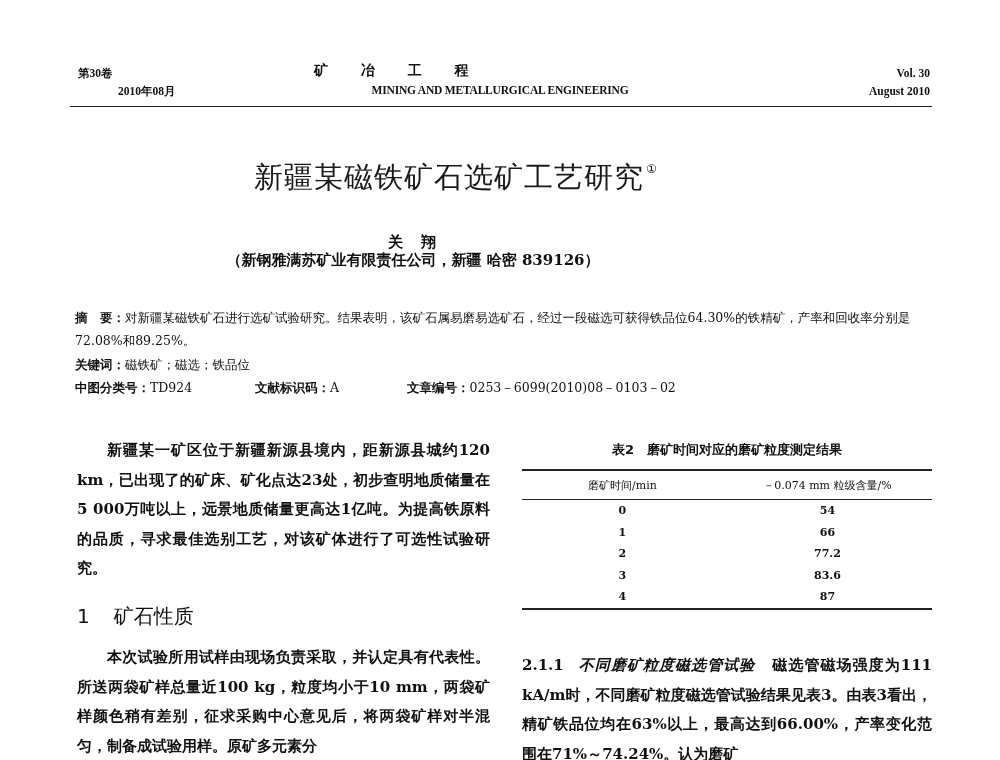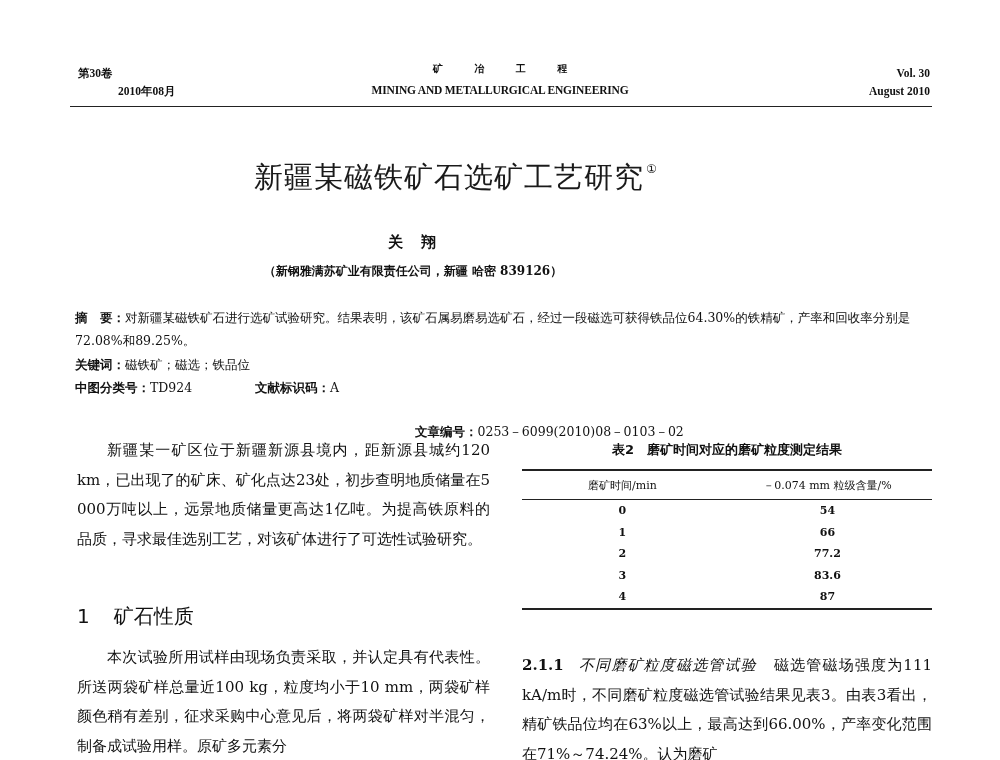--- a/index.html
+++ b/index.html
@@ -6,62 +6,62 @@
     body {
       width: 1000px; height: 760px; position: relative; overflow: hidden;
       color: #111; font-family: "DejaVu Serif", "Liberation Serif", serif;
     }
     .abs { position: absolute; }
     .hdr-small { font-size: 11.5px; font-weight: bold; line-height: 18px; font-family: "Liberation Serif", "DejaVu Serif", serif; }
     .hdr-rule { position: absolute; left: 70px; width: 862px; top: 106px; height: 0; border-top: 1.5px solid #222; }
     .title { left: 0; width: 912px; top: 158px; text-align: center; font-size: 29px; letter-spacing: 1px; font-family: "DejaVu Sans", "Liberation Sans", sans-serif; font-weight: normal; color: #1a1a1a; }
     .title sup { font-size: 12px; vertical-align: 14px; margin-left: 2px; }
     .author { left: 0; width: 824px; top: 233px; text-align: center; font-size: 15px; font-weight: bold; letter-spacing: 18px; text-indent: 18px; }
-    .affil { left: 0; width: 826px; top: 263px; text-align: center; font-size: 12px; font-weight: bold; }
+    .affil { left: 0; width: 826px; top: 251px; text-align: center; font-size: 15px; font-weight: bold; }
     .meta { left: 75px; width: 870px; font-size: 12.5px; line-height: 23px; }
     .meta b { font-family: "DejaVu Sans", "Liberation Sans", sans-serif; font-weight: bold; }
-    .col { font-size: 15px; line-height: 29.5px; }
+    .col { font-size: 15px; line-height: 29.5px; font-weight: bold; }
     .left-col { left: 77px; width: 413px; }
     .right-col { left: 522px; width: 410px; }
     .indent { text-indent: 2em; }
     .section-h { font-size: 20px; font-family: "DejaVu Sans", "Liberation Sans", sans-serif; }
     .tbl-caption { left: 522px; width: 410px; top: 441px; text-align: center; font-size: 13px; font-weight: bold; font-family: "DejaVu Sans", "Liberation Sans", sans-serif; }
     table.data { position: absolute; left: 522px; top: 469px; width: 410px; border-collapse: collapse; font-size: 11px; }
     table.data thead tr { border-top: 2px solid #222; border-bottom: 1.5px solid #222; }
     table.data tbody tr:last-child { border-bottom: 2px solid #222; }
     table.data th { font-weight: normal; height: 26px; }
     table.data td { text-align: center; height: 19.5px; font-weight: bold; }
     table.data th.c1, table.data td.c1 { width: 49%; }
     .subhead { font-family: "DejaVu Sans", "Liberation Sans", sans-serif; font-style: italic; }
   </style>
 </head>
 <body>
 
 <div class="abs hdr-small" style="left:78px; top:64px;">第30卷</div>
 <div class="abs hdr-small" style="left:78px; top:82px;margin-left:40px;">2010年08月</div>
-<div class="abs" style="left:300px; width:400px; top:62px; text-align:center; font-size:10px; font-weight:bold; letter-spacing:14px; text-indent:14px;">矿 冶 工 程</div>
+<div class="abs" style="left:300px; width:400px; top:62px; font-size:14px; font-weight:bold; letter-spacing:14px; text-indent:14px;">矿 冶 工 程</div>
 <div class="abs" style="left:300px; width:400px; top:84px; text-align:center; font-size:11.5px; font-weight:bold; font-family:'Liberation Serif','DejaVu Serif',serif; letter-spacing:-0.2px;">MINING AND METALLURGICAL ENGINEERING</div>
 <div class="abs hdr-small" style="right:70px; top:64px; text-align:right;">Vol. 30</div>
 <div class="abs hdr-small" style="right:70px; top:82px; text-align:center;">August 2010</div>
 <div class="hdr-rule"></div>
 
 <div class="abs title"><span>新疆某磁铁矿石选矿工艺研究</span><sup>①</sup></div>
 <div class="abs author">关翔</div>
 <div class="abs affil">（新钢雅满苏矿业有限责任公司，新疆 哈密 839126）</div>
 
 <div class="abs meta" style="top:306px;">
   <b>摘　要：</b><span>对新疆某磁铁矿石进行选矿试验研究。结果表明，该矿石属易磨易选矿石，经过一段磁选可获得铁品位64.30%的铁精矿，产率和回收率分别是72.08%和89.25%。</span>
 </div>
 <div class="abs meta" style="top:353px;">
   <b>关键词：</b><span>磁铁矿；磁选；铁品位</span>
 </div>
 <div class="abs meta" style="top:376px;">
   <span class="abs" style="left:0; white-space:nowrap;"><b>中图分类号：</b><span>TD924</span></span>
   <span class="abs" style="left:180px; white-space:nowrap;"><b>文献标识码：</b><span>A</span></span>
-  <span class="abs" style="left:340px; white-space:nowrap;margin-top:44px;"><b>文章编号：</b><span>0253－6099(2010)08－0103－02</span></span>
+  <span class="abs" style="left:332px; white-space:nowrap;"><b>文章编号：</b><span>0253－6099(2010)08－0103－02</span></span>
 </div>
 
 <div class="abs col left-col indent" style="top:436px; text-align:justify;">新疆某一矿区位于新疆新源县境内，距新源县城约120 km，已出现了的矿床、矿化点达23处，初步查明地质储量在5 000万吨以上，远景地质储量更高达1亿吨。为提高铁原料的品质，寻求最佳选别工艺，对该矿体进行了可选性试验研究。</div>
 <div class="abs section-h" style="left:77px; top:603px;">
   <span>1</span><span style="display:inline-block; width:24px;"></span><span>矿石性质</span>
 </div>
 <div class="abs col left-col indent" style="top:643px; text-align:justify;">本次试验所用试样由现场负责采取，并认定具有代表性。所送两袋矿样总量近100 kg，粒度均小于10 mm，两袋矿样颜色稍有差别，征求采购中心意见后，将两袋矿样对半混匀，制备成试验用样。原矿多元素分</div>
 
 <div class="abs tbl-caption">表2　磨矿时间对应的磨矿粒度测定结果</div>
 <table class="data">

